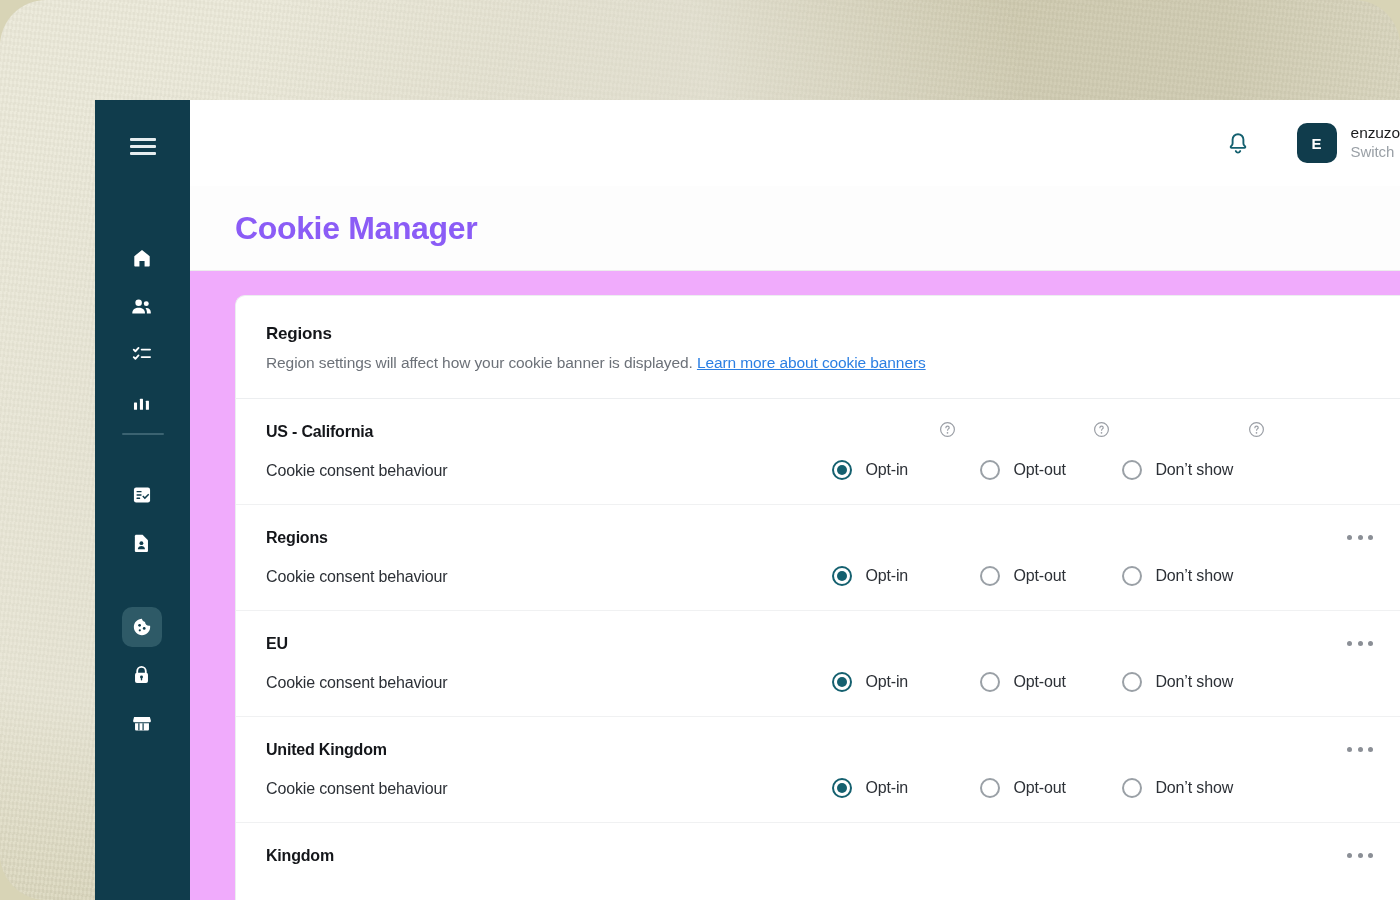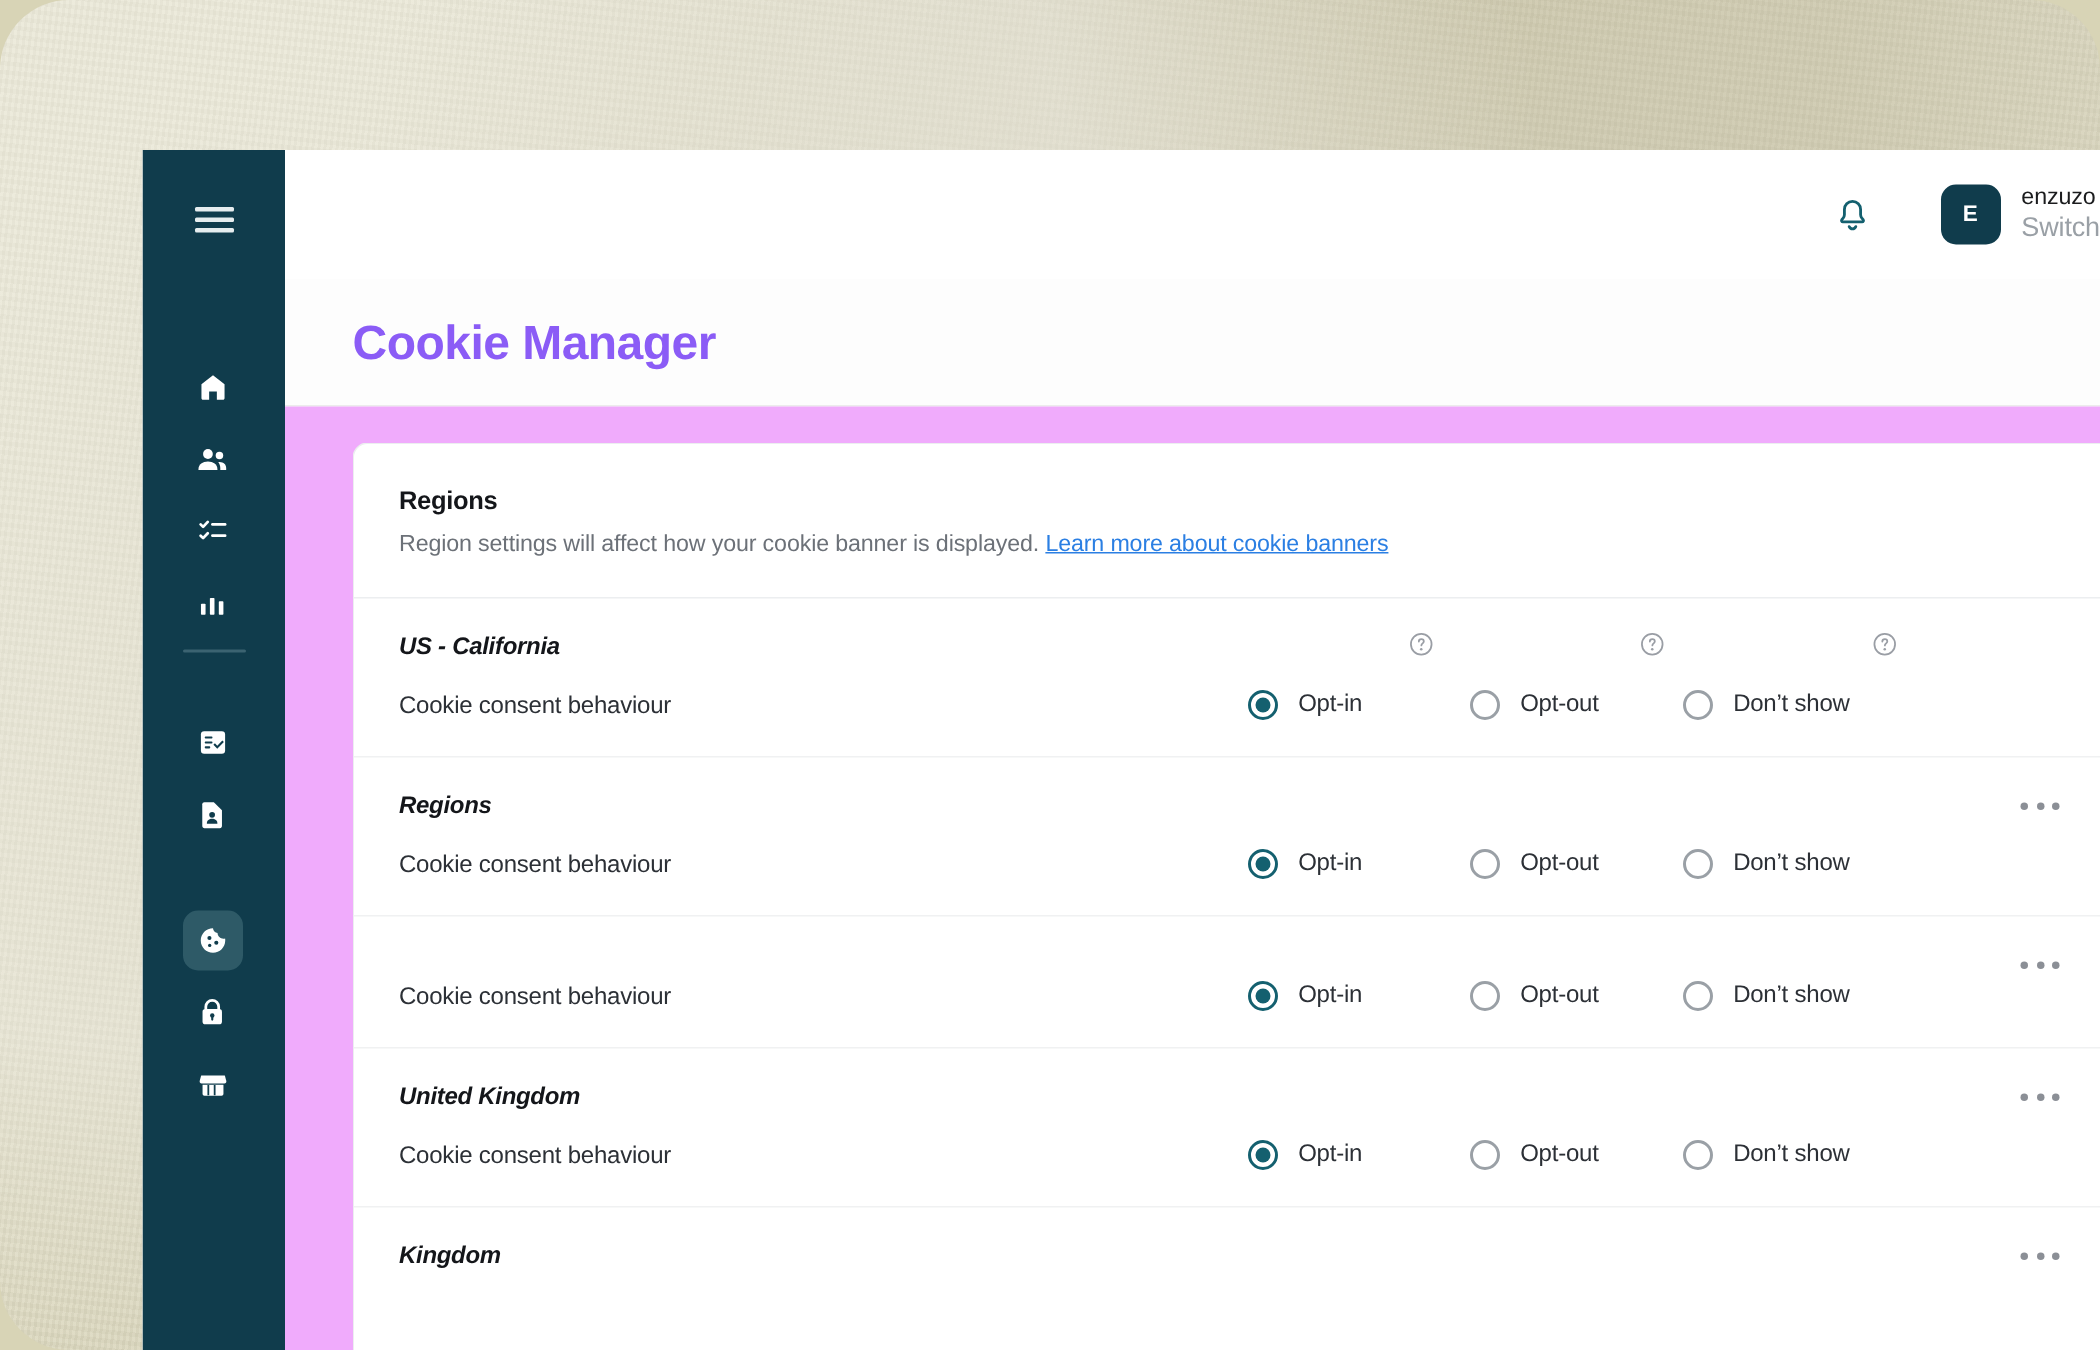--- a/index.html
+++ b/index.html
@@ -73,21 +73,21 @@
   #bell-btn { width:44px; height:44px; display:flex; align-items:center; justify-content:center; cursor:pointer; margin-right:37px; }
   #profile { display:flex; align-items:center; gap:14px; cursor:pointer; }
   #avatar {
     width:40px; height:40px; border-radius:10px; background:#103c4c;
     color:#ffffff; font-size:15px; font-weight:600;
     display:flex; align-items:center; justify-content:center;
     flex:0 0 40px;
   }
   #profile-text { display:flex; flex-direction:column; line-height:1.22; white-space:nowrap; }
   #profile-name { font-size:15.5px; font-weight:400; color:#1b1c1e; letter-spacing:-.1px; }
-  #profile-sub  { font-size:18px; color:#9aa0a6; letter-spacing:-.1px; }
+  #profile-sub  { font-size:15px; color:#9aa0a6; letter-spacing:-.1px; }
 
   
   #page-header {
     padding:24px 0 23px 45px;
     background:#fdfdfd;
     border-bottom:1px solid #ececec;
   }
   #page-title { font-size:32px; font-weight:700; color:#8b5cf6; letter-spacing:-.35px; }
 
   
@@ -107,21 +107,21 @@
   #regions-desc { margin-top:10px; font-size:15.5px; color:#6c7178; letter-spacing:-.1px; }
   #regions-link { color:#2b7fe3; text-decoration:underline; cursor:pointer; }
 
   
   .region {
     padding:24px 0 22px 30px;
     border-bottom:1px solid #f0f1f2;
     position:relative;
   }
   .region:last-child { border-bottom:none; }
-  .region-head { display:flex; align-items:flex-start;font-style:italic; }
+  .region-head { display:flex; align-items:flex-start; }
   .region-name { font-size:16px; font-weight:700; color:#14161a; letter-spacing:-.2px; }
 
   .help-row {
     position:absolute; left:0; top:22px; right:0;
     display:flex; pointer-events:none;
   }
   .help-slot { position:absolute; }
   .help-icon { cursor:pointer; pointer-events:auto; display:block; }
 
   .more-btn {
@@ -371,20 +371,23 @@
                   </label>
                 </div>
               </div>
             </div>
             <div class="region">
               <div class="more-btn">
                 <i></i>
                 <i></i>
                 <i></i>
               </div>
+              <div class="region-head">
+                <span class="region-name">EU</span>
+              </div>
               <div class="region-body">
                 <span class="region-label">Cookie consent behaviour</span>
                 <div class="radio-group" style="position: relative; flex: 1 1 0%; height: 22px;">
                   <label class="opt" style="left: 385px; top: 0px;">
                     <span class="radio checked"></span>
                     <span class="opt-label">Opt-in</span>
                   </label>
                   <label class="opt" style="left: 533px; top: 0px;">
                     <span class="radio"></span>
                     <span class="opt-label">Opt-out</span>

